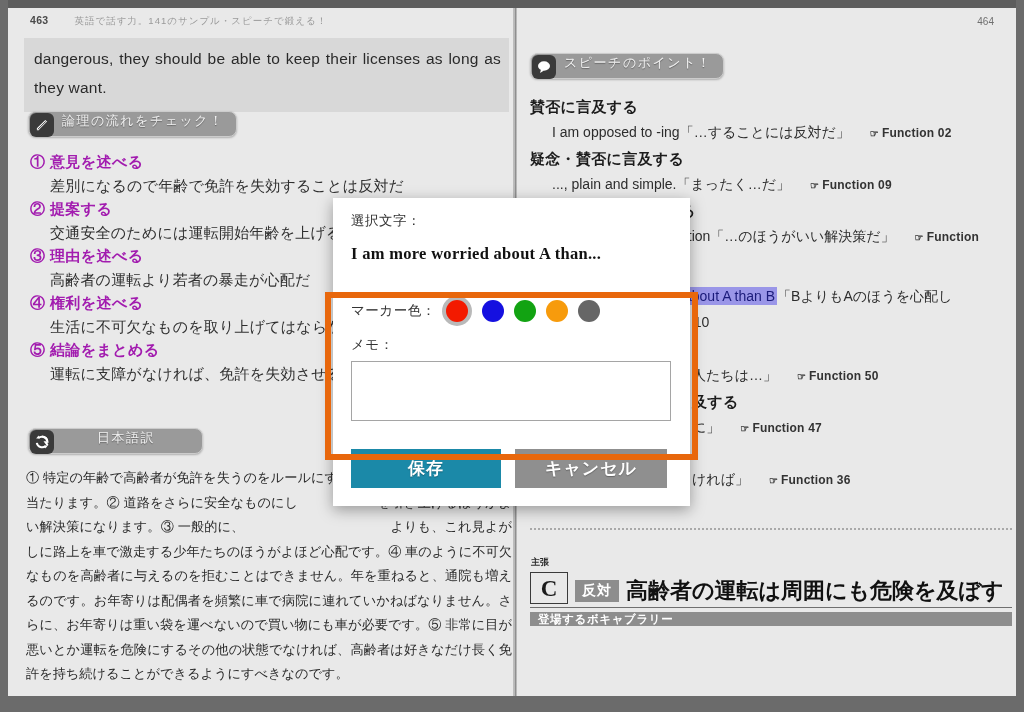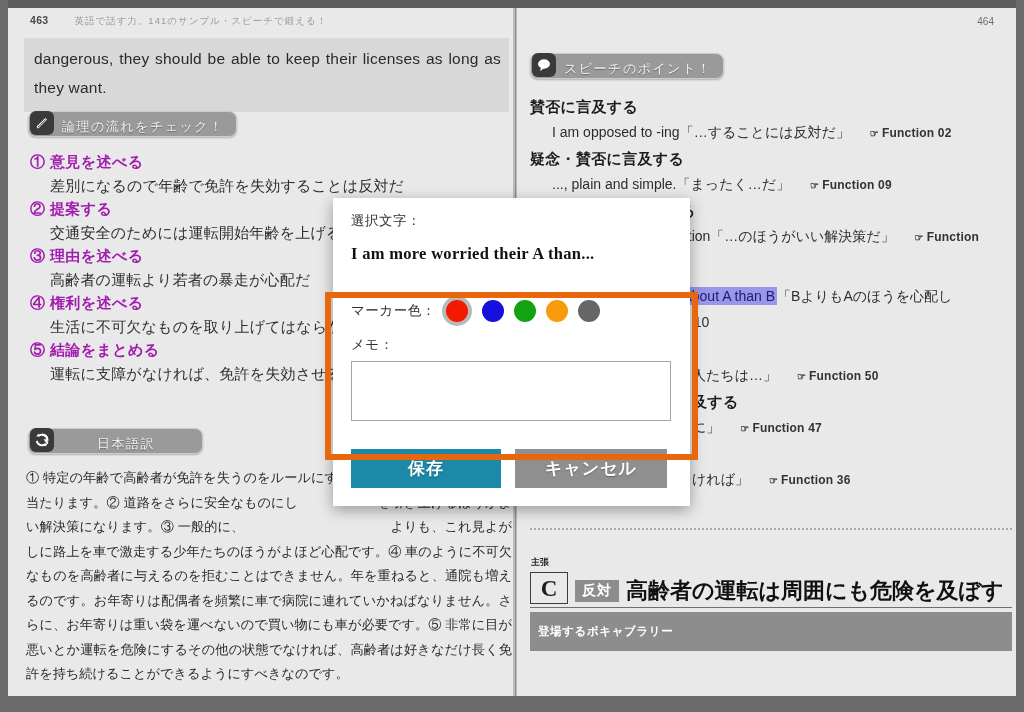--- a/index.html
+++ b/index.html
@@ -57,21 +57,21 @@
     position:absolute; left:16px; top:30px; width:485px;
     background:#d8d8d8;
     padding:6px 8px 10px 10px;
     font-size:15.5px; color:#2a2a2a; line-height:29px;
     text-align:justify;
     letter-spacing:0.2px;
   }
 
   
   .pill {
-    display:inline-flex; align-items:flex-end;
+    display:inline-flex; align-items:flex-start;
     background:#9a9a9a;
     border-radius:8px;
     padding:0 12px 0 0;
     box-shadow:0 1px 2px rgba(0,0,0,0.25);
     height:26px;
     border:1px solid #cccccc;
   }
   .pill .pico {
     width:24px; height:24px; margin:1px 8px 1px 1px;
     background:#3a3a3a; border-radius:6px;
@@ -145,21 +145,21 @@
   .claim .stance {
     background:#8d8d8d; color:#fff; font-size:14px; font-weight:bold;
     padding:2px 7px; letter-spacing:1px; margin-bottom:2px;
   }
   .claim .ctitle {
     font-size:22px; font-weight:bold; color:#111; letter-spacing:0px;
     line-height:26px;
   }
   .claim .cunder { border-top:1.5px solid #6f6f6f; margin-top:3px; }
   .vocabbar {
-    margin-top:4px; background:#8d8d8d; height:39px;
+    margin-top:4px; background:#8d8d8d; height:14px;
     display:flex; align-items:center; padding-left:8px;
   }
   .vocabbar span { font-size:11.5px; color:#fff; font-weight:bold; letter-spacing:0.6px; }
 
   
   #modal {
     position:absolute; left:333px; top:198px; width:357px;
     background:#ffffff;
     box-shadow:0 4px 14px rgba(0,0,0,0.35);
     z-index:40;
@@ -359,21 +359,21 @@
     </div>
     <div class="cunder"></div>
     <div class="vocabbar">
       <span>登場するボキャブラリー</span>
     </div>
   </div>
 
   <div id="modal">
     <div class="sect-top">
       <div class="sel-label">選択文字：</div>
-      <div class="sel-value">I am more worried their A than...</div>
+      <div class="sel-value">I am more worried about A than...</div>
     </div>
 
     <div class="sect-mid">
       <div class="mk-row">
         <span class="mk-label">マーカー色：</span>
         <span class="swatch sel" style="background: rgb(243, 26, 0);"></span>
         <span class="swatch" style="background: rgb(21, 16, 224);"></span>
         <span class="swatch" style="background: rgb(18, 163, 18);"></span>
         <span class="swatch" style="background: rgb(247, 155, 12);"></span>
         <span class="swatch" style="background: rgb(102, 102, 102);"></span>

